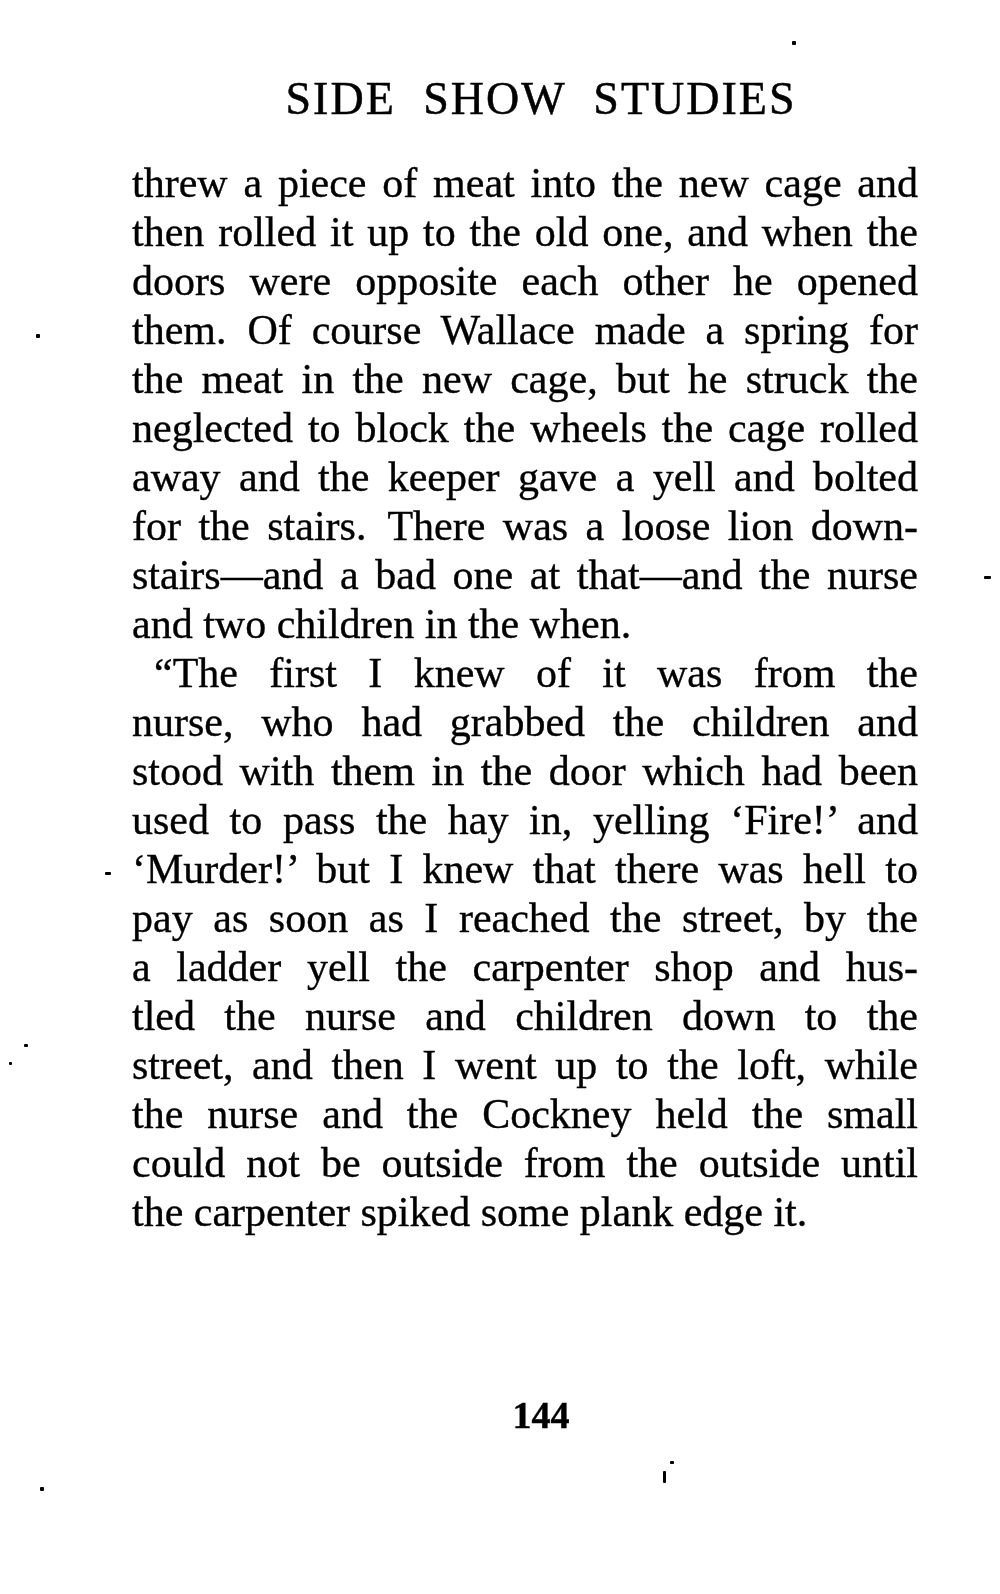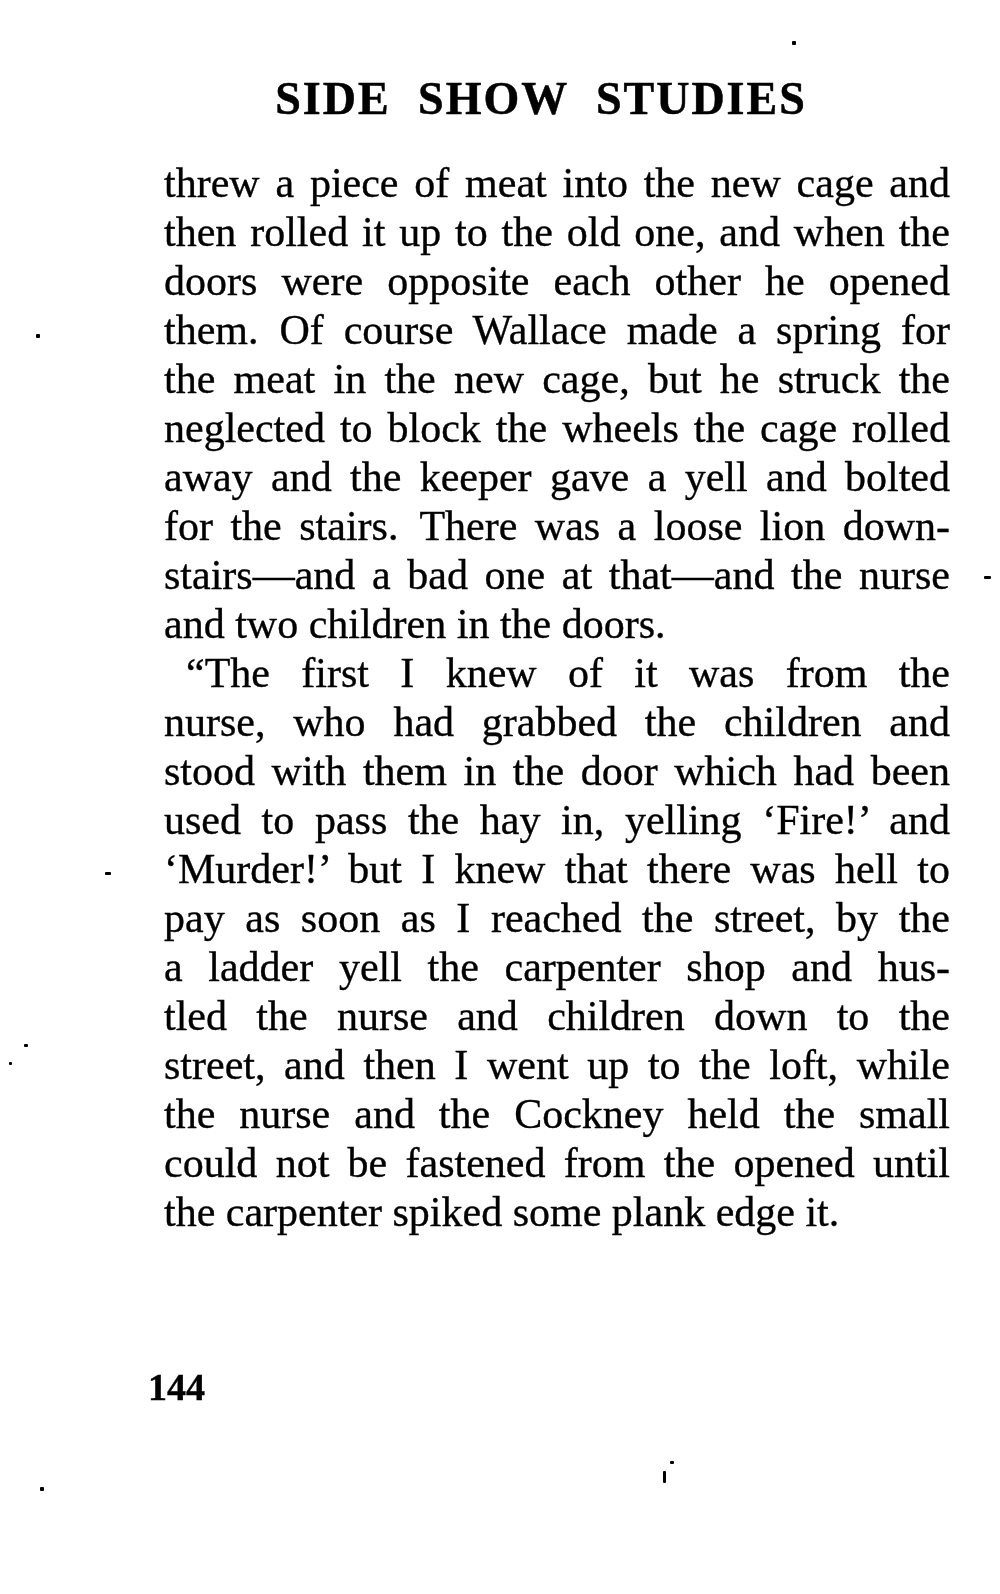--- a/index.html
+++ b/index.html
@@ -16,30 +16,30 @@
     font-family: "Liberation Serif", "DejaVu Serif", serif;
     color: #000000;
   }
   .running-header {
     position: absolute;
     left: 148px;
     top: 76px;
     width: 786px;
     text-align: center;
     font-size: 46px;
-    font-weight: 700;
+    font-weight: 400;
     letter-spacing: 2px;
     word-spacing: 14px;
     line-height: 46px;
     white-space: nowrap;
     -webkit-text-stroke: 0.5px #000;
   }
   .body-text {
     position: absolute;
-    left: 164px;
+    left: 132px;
     top: 159px;
     width: 786px;
     font-size: 42px;
     line-height: 49px;
     -webkit-text-stroke: 0.35px #000;
   }
   .paragraph { margin: 0; }
   .line {
     height: 49px;
     text-align: justify;
@@ -48,23 +48,23 @@
   }
   .paragraph .line:last-child {
     text-align-last: left;
   }
   .paragraph.indent-first .line:first-child {
     text-indent: 22px;
   }
   .page-number {
     position: absolute;
     left: 148px;
-    top: 1366px;
+    top: 1394px;
     width: 786px;
-    text-align: left;
+    text-align: center;
     font-size: 38px;
     font-weight: 700;
     line-height: 42px;
     -webkit-text-stroke: 0.4px #000;
   }
   .speck {
     position: absolute;
     background: #000000;
     border-radius: 1px;
   }
@@ -80,34 +80,34 @@
       <div class="paragraph">
         <div class="line">threw a piece of meat into the new cage and</div>
         <div class="line">then rolled it up to the old one, and when the</div>
         <div class="line">doors were opposite each other he opened</div>
         <div class="line">them. Of course Wallace made a spring for</div>
         <div class="line">the meat in the new cage, but he struck the</div>
         <div class="line">neglected to block the wheels the cage rolled</div>
         <div class="line">away and the keeper gave a yell and bolted</div>
         <div class="line">for the stairs. There was a loose lion down-</div>
         <div class="line">stairs—and a bad one at that—and the nurse</div>
-        <div class="line">and two children in the doors.</div>
+        <div class="line">and two children in the when.</div>
       </div>
       <div class="paragraph indent-first">
         <div class="line">“The first I knew of it was from the</div>
         <div class="line">nurse, who had grabbed the children and</div>
         <div class="line">stood with them in the door which had been</div>
         <div class="line">used to pass the hay in, yelling ‘Fire!’ and</div>
         <div class="line">‘Murder!’ but I knew that there was hell to</div>
         <div class="line">pay as soon as I reached the street, by the</div>
         <div class="line">a ladder yell the carpenter shop and hus-</div>
         <div class="line">tled the nurse and children down to the</div>
         <div class="line">street, and then I went up to the loft, while</div>
         <div class="line">the nurse and the Cockney held the small</div>
-        <div class="line">could not be fastened from the opened until</div>
+        <div class="line">could not be outside from the outside until</div>
         <div class="line">the carpenter spiked some plank edge it.</div>
       </div>
     </div>
 
   <div class="page-number">144</div>
 
   <div class="speck" style="left:792px; top:41px;  width:4px; height:4px;"></div>
   <div class="speck" style="left:36px;  top:334px; width:4px; height:4px;"></div>
   <div class="speck" style="left:984px; top:576px; width:7px; height:3px;"></div>
   <div class="speck" style="left:105px; top:872px; width:6px; height:3px;"></div>

